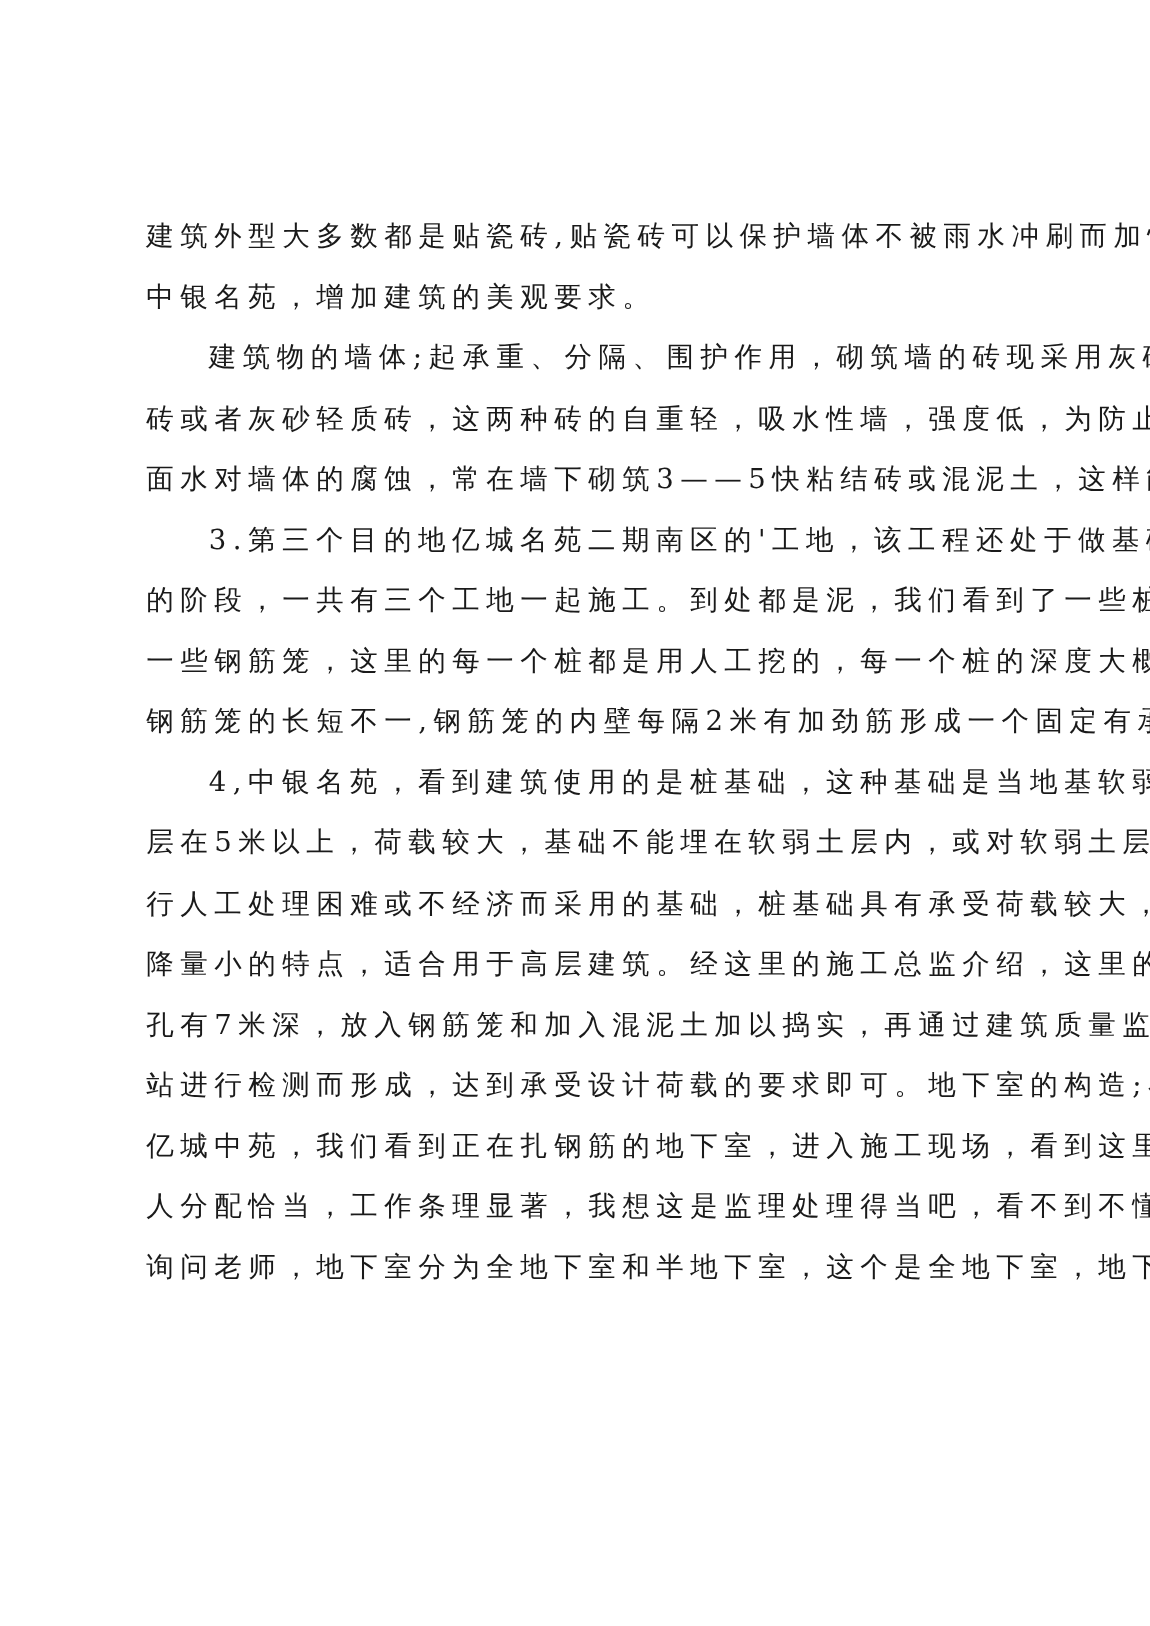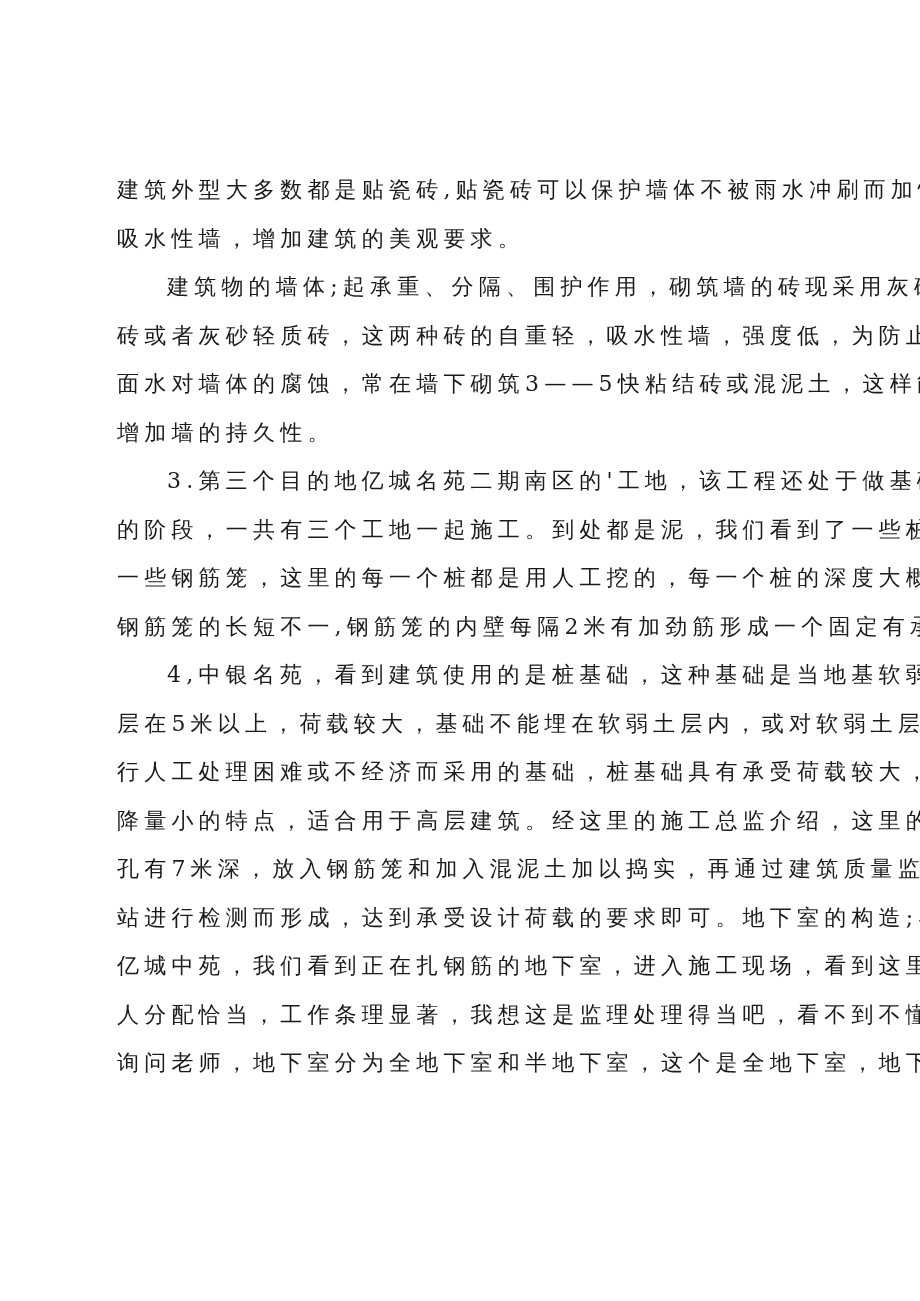--- a/index.html
+++ b/index.html
@@ -49,28 +49,27 @@
     }
   </style>
 </head>
 <body>
 
 <div class="page">
   <div class="text-block">
 
     <div>
       <span class="line">建筑外型大多数都是贴瓷砖,贴瓷砖可以保护墙体不被雨水冲刷而加快</span>
-      <span class="line last">吸水性墙，增加建筑的美观要求。</span>
+      <span class="line last">中银名苑，增加建筑的美观要求。</span>
     </div>
 
     <div>
       <span class="line indent">建筑物的墙体;起承重、分隔、围护作用，砌筑墙的砖现采用灰砂</span>
       <span class="line">砖或者灰砂轻质砖，这两种砖的自重轻，吸水性墙，强度低，为防止地</span>
       <span class="line">面水对墙体的腐蚀，常在墙下砌筑3——5快粘结砖或混泥土，这样能</span>
-      <span class="line last">增加墙的持久性。</span>
     </div>
 
     <div>
       <span class="line indent">3.第三个目的地亿城名苑二期南区的'工地，该工程还处于做基础</span>
       <span class="line">的阶段，一共有三个工地一起施工。到处都是泥，我们看到了一些桩和</span>
       <span class="line">一些钢筋笼，这里的每一个桩都是用人工挖的，每一个桩的深度大概为</span>
       <span class="line">钢筋笼的长短不一,钢筋笼的内壁每隔2米有加劲筋形成一个固定有承</span>
     </div>
 
     <div>

